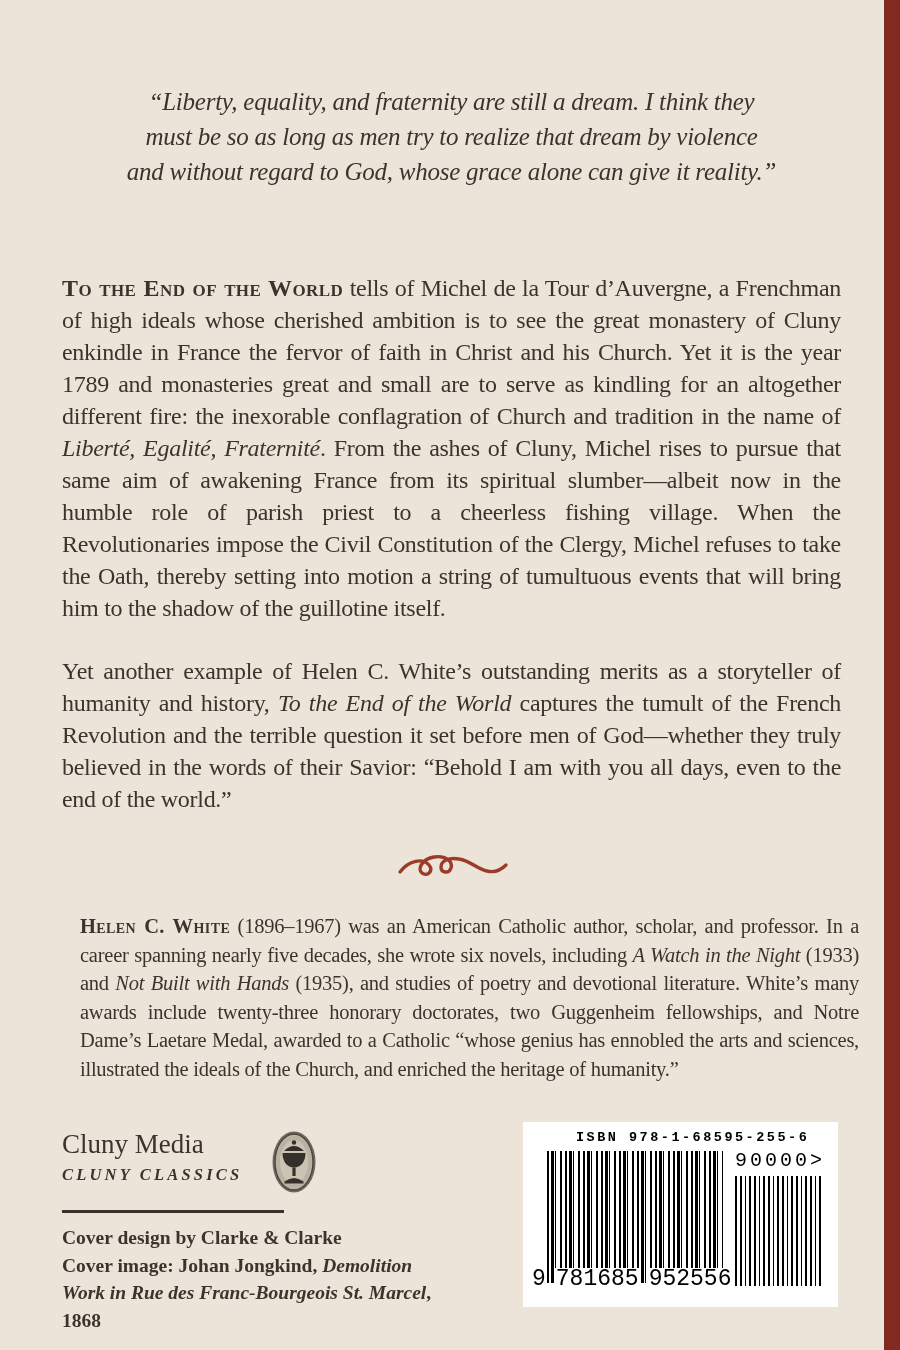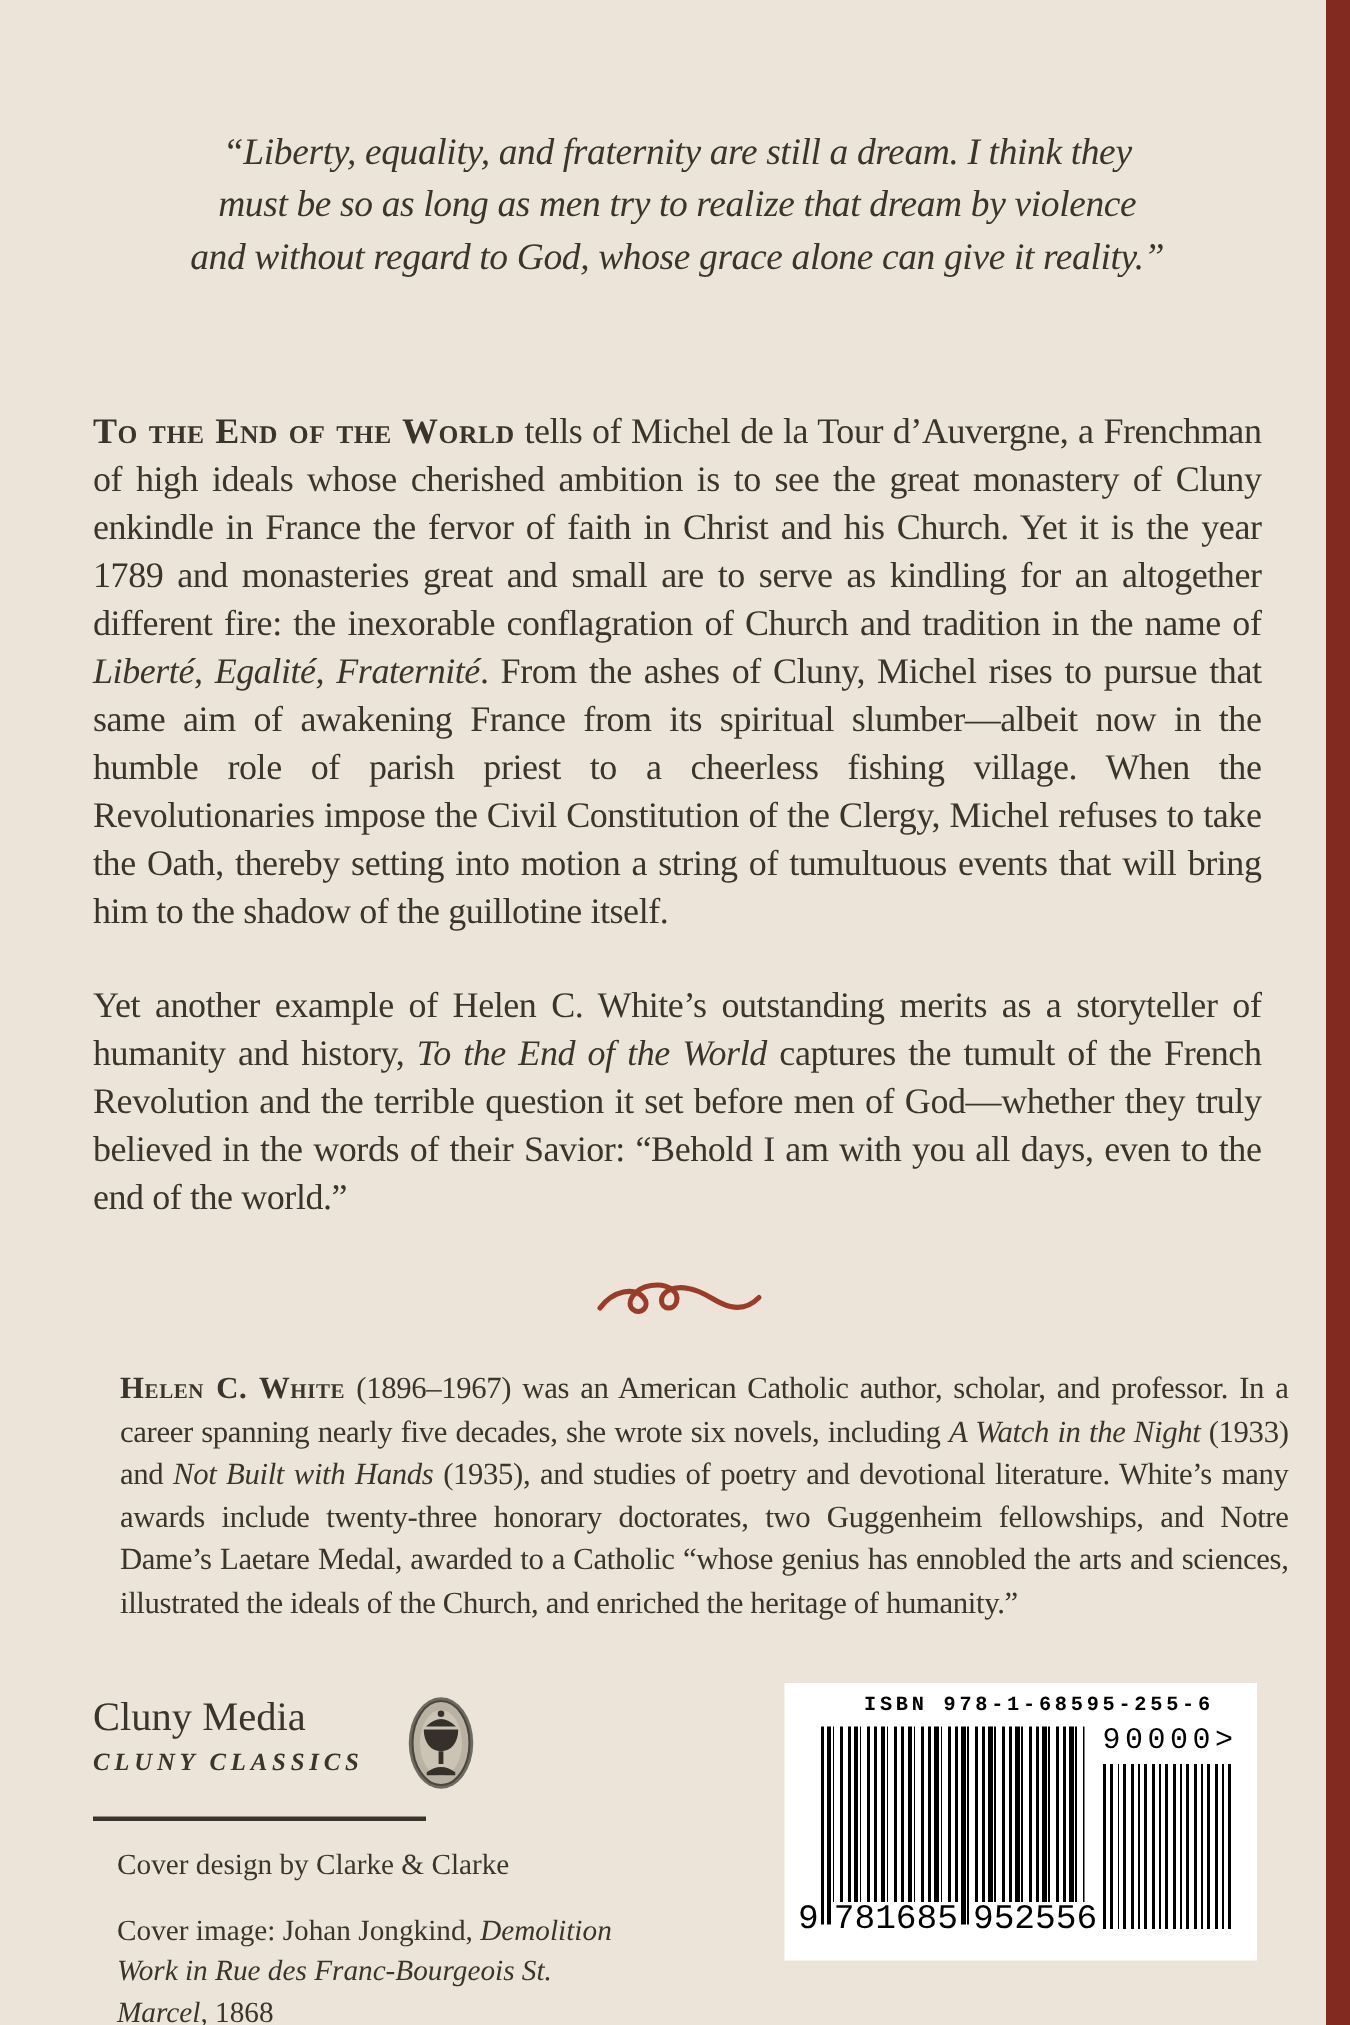--- a/index.html
+++ b/index.html
@@ -39,21 +39,21 @@
 
   
   .publisher{position:absolute; left:62px; top:1128px; width:380px;}
   .pub-row{display:flex; align-items:flex-start;gap:24px;}
   .pub-names{width:185px;}
   .pub-name{font-size:27px; line-height:32px;}
   .pub-imprint{font-size:16.5px; letter-spacing:3.2px; margin-top:5px; font-weight:600;font-style:italic;}
   .pub-logo{margin-left:0px; margin-top:2px;}
   .pub-rule{width:222px; height:3px; background:#3A352C; margin-top:12px;}
   .credits{margin-top:11px; font-size:19.5px; line-height:27.5px; width:372px;}
-  .credit-line{margin:16px;}
+  .credit-line{margin:0;font-weight:bold;}
 
   
   .barcode-box{
     position:absolute; left:523px; top:1122px; width:315px; height:185px;
     background:#ffffff; font-family:"Liberation Mono", monospace; color:#000;
   }
   .isbn-label{
     position:absolute; top:8px; left:37px; font-size:13.5px; letter-spacing:2.5px;
     white-space:nowrap; font-weight:700;margin-left:16px;
   }

